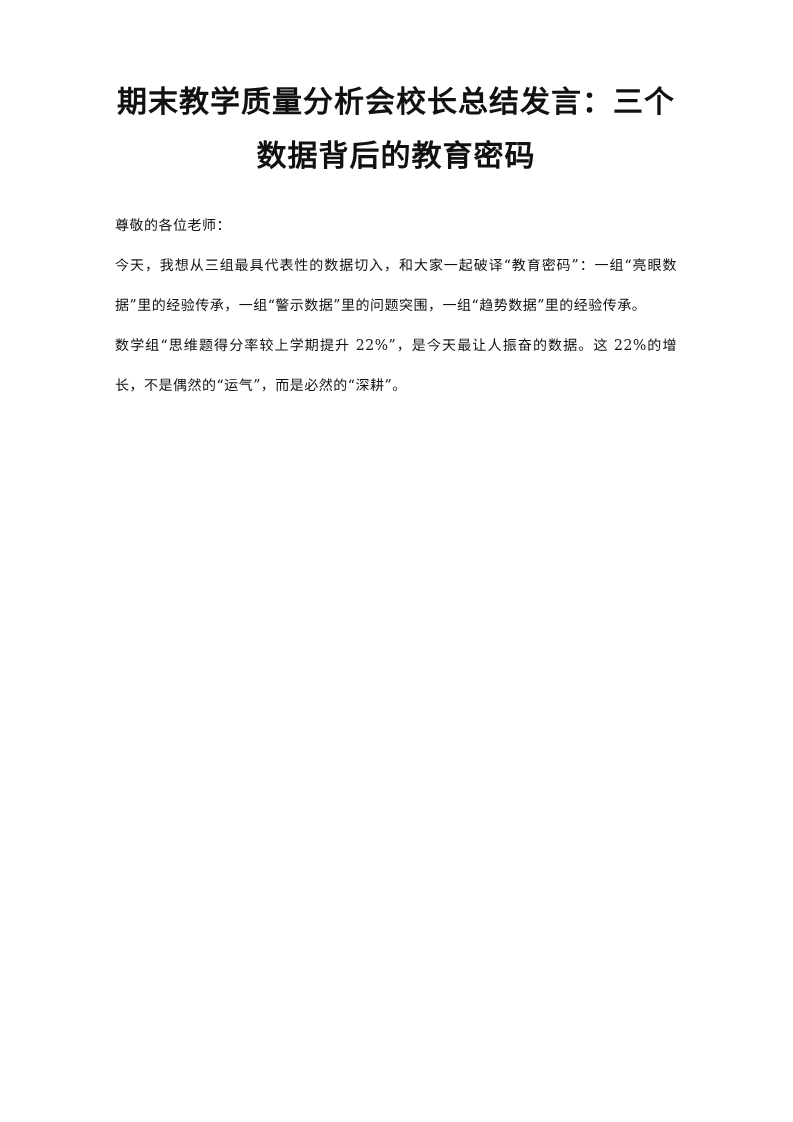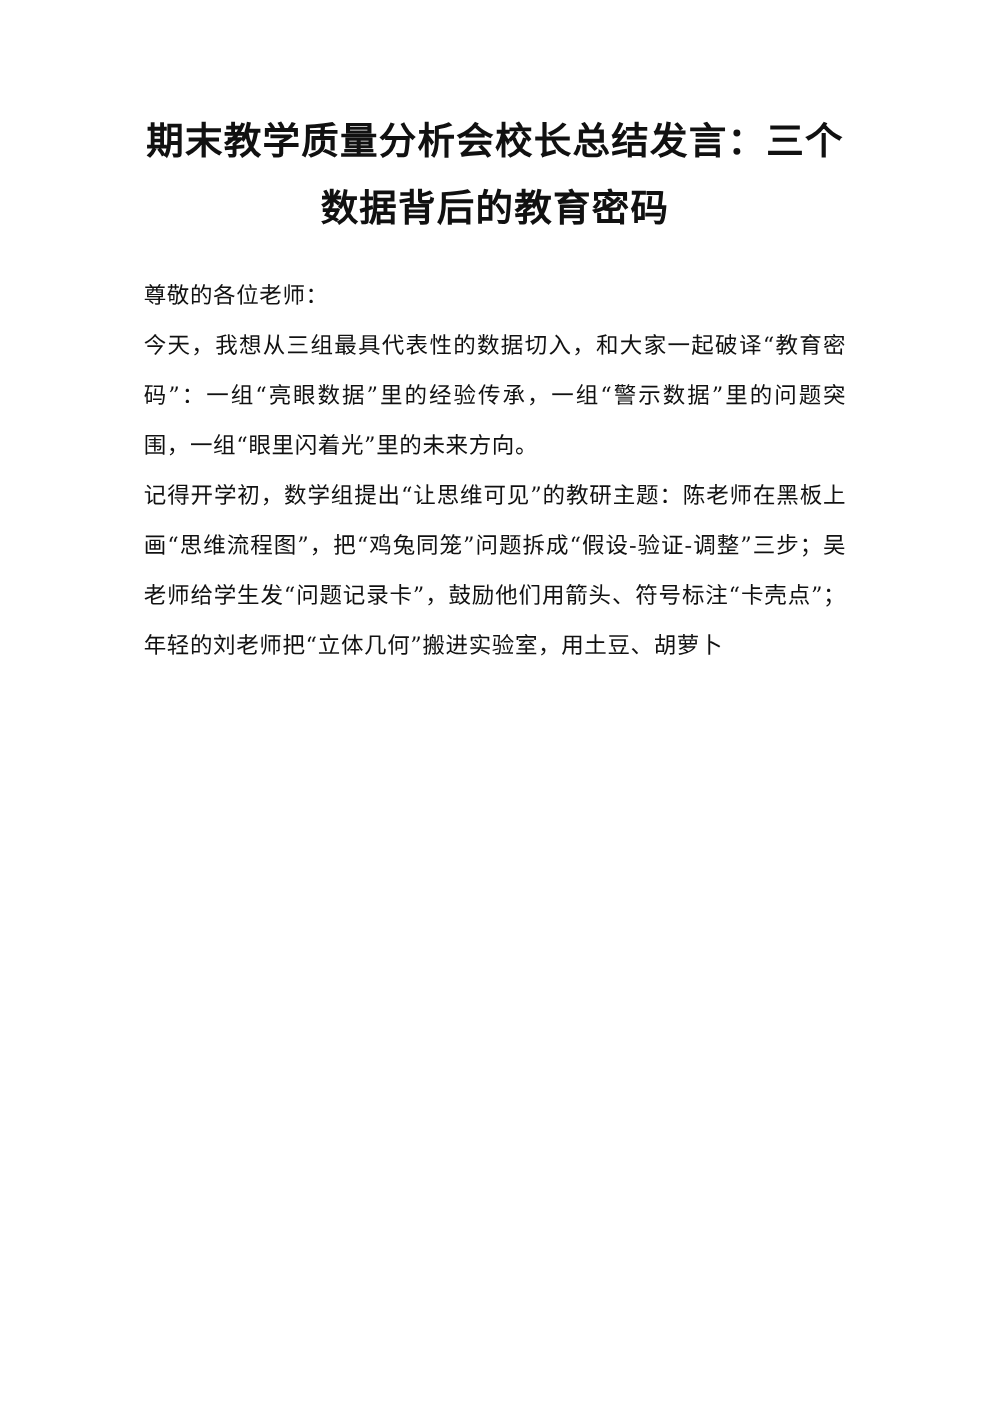--- a/index.html
+++ b/index.html
@@ -4,50 +4,50 @@
 <style>
   html, body {
     margin: 0;
     padding: 0;
     background: #ffffff;
   }
   .page {
     position: relative;
     width: 793px;
     height: 994px;
-    margin: 12px auto;
+    margin: 0 auto;
     background: #ffffff;
     overflow: hidden;
     box-sizing: border-box;
     padding: 75px 116px 0 115px;
     font-family: "DejaVu Serif", "Liberation Serif", serif;
     color: #111111;
   }
   .doc-title {
     margin: 0 0 22px 0;
     font-size: 30px;
     font-weight: bold;
     line-height: 54px;
     text-align: center;
     letter-spacing: 1px;
   }
   .doc-body p {
     margin: 0;
-    font-size: 18px;
+    font-size: 14px;
     line-height: 40px;
     text-align: justify;
     text-justify: inter-character;
     word-break: break-all;
     letter-spacing: 0.5px;
   }
 </style>
 </head>
 <body>
 
 <div class="page">
   <h1 class="doc-title">期末教学质量分析会校长总结发言：三个数据背后的教育密码</h1>
 
   <div class="doc-body">
     <p>尊敬的各位老师：</p>
-    <p>今天，我想从三组最具代表性的数据切入，和大家一起破译“教育密码”：一组“亮眼数据”里的经验传承，一组“警示数据”里的问题突围，一组“眼里闪着光”里的未来方向。</p>
-    <p>记得开学初，数学组提出“让思维可见”的教研主题：陈老师在黑板上画“思维流程图”，把“鸡兔同笼”问题拆成“假设-验证-调整”三步；吴老师给学生发“问题记录卡”，鼓励他们用箭头、符号标注“卡壳点”；年轻的刘老师把“立体几何”搬进实验室，用土豆、胡萝卜</p>
+    <p>今天，我想从三组最具代表性的数据切入，和大家一起破译“教育密码”：一组“亮眼数据”里的经验传承，一组“警示数据”里的问题突围，一组“趋势数据”里的经验传承。</p>
+    <p>数学组“思维题得分率较上学期提升 22%”，是今天最让人振奋的数据。这 22%的增长，不是偶然的“运气”，而是必然的“深耕”。</p>
   </div>
 </div>
 
 </body></html>

